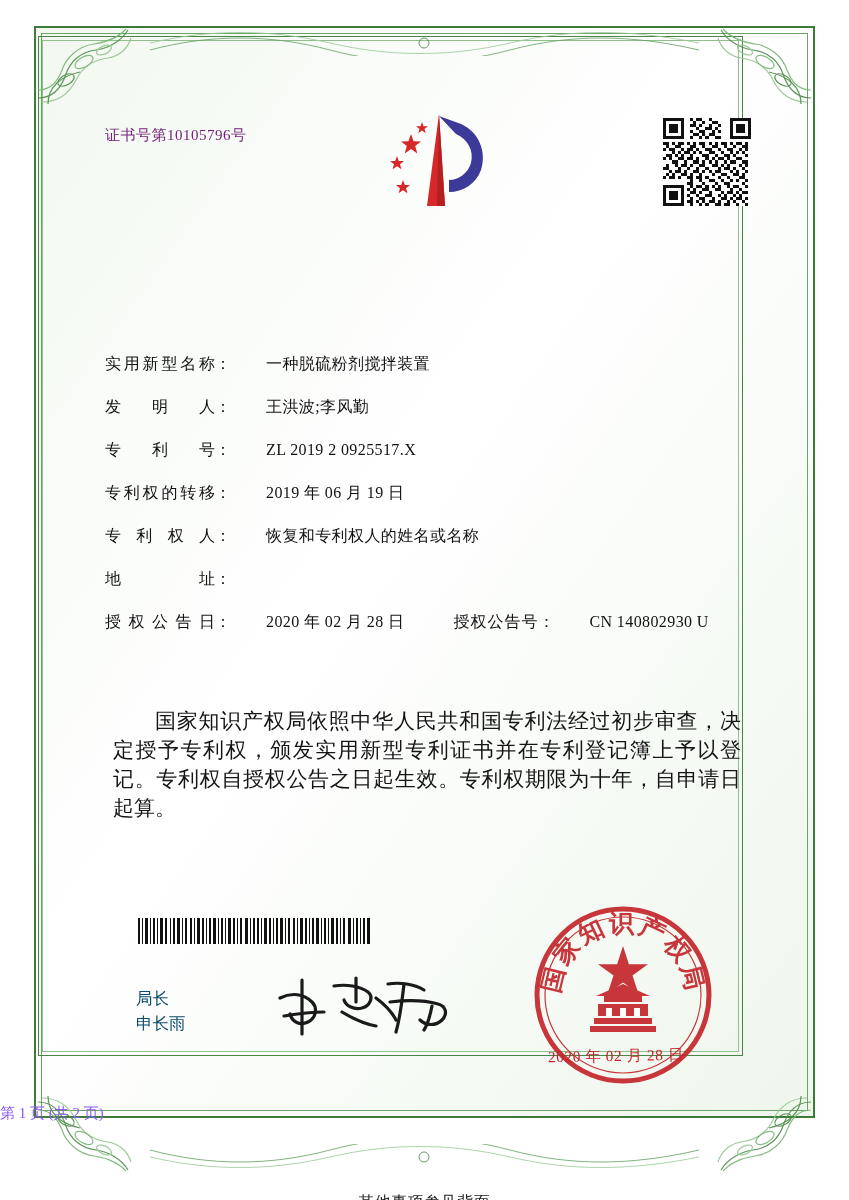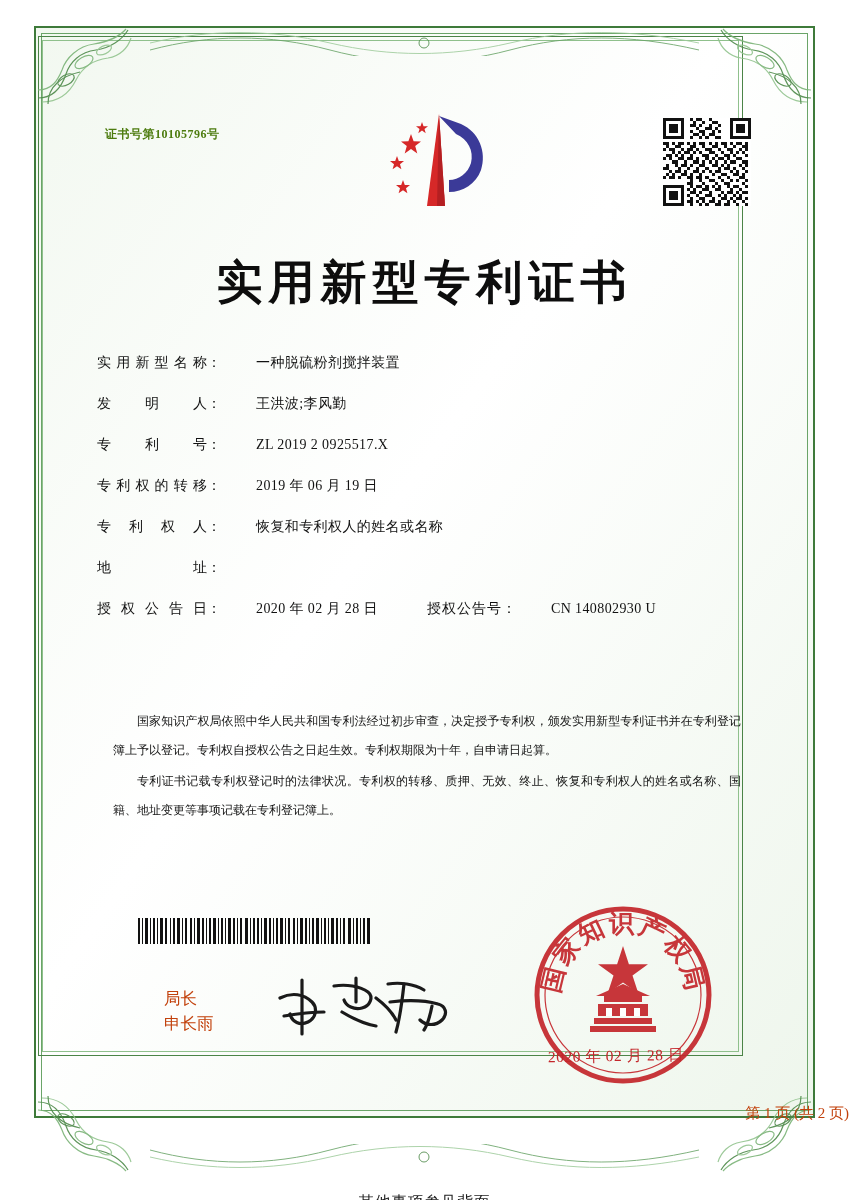--- a/index.html
+++ b/index.html
@@ -84,25 +84,24 @@
     opacity: .85;
   }
   .edge-top { top: 30px; }
   .edge-bottom { bottom: 30px; transform: scaleY(-1); }
 
   
   .cert-no {
     position: absolute;
     left: 105px;
     top: 126px;
-    font-size: 12px;
+    font-size: 15px;
     letter-spacing: .5px;
-    color: #4d7c0f;
+    color: #701a75;
     white-space: nowrap;
-    font-weight: bold;
   }
   .logo {
     position: absolute;
     left: 375px;
     top: 110px;
     width: 132px;
     height: 108px;
   }
   .qr {
     position: absolute;
@@ -122,24 +121,24 @@
     font-family: "DejaVu Serif", "Liberation Serif", serif;
     font-size: 46px;
     font-weight: 700;
     letter-spacing: 6px;
     color: #0d0d0d;
   }
 
   
   .fields {
     position: absolute;
-    left: 97px;
+    left: 105px;
     top: 356px;
     width: 640px;
-    font-size: 14px;
+    font-size: 16px;
     line-height: 1;
     color: #121212;
     font-family: Liberation Serif, serif;
   }
   .field-row {
     display: flex;
     align-items: baseline;
     margin-bottom: 27px;
     white-space: nowrap;
   }
@@ -156,21 +155,21 @@
     margin-left: 49px;
     letter-spacing: 1px;
   }
 
   
   .body-text {
     position: absolute;
     left: 113px;
     top: 707px;
     width: 628px;
-    font-size: 12px;
+    font-size: 21px;
     line-height: 29px;
     color: #141414;
     text-align: justify;
   }
   .body-text p {
     margin: 0 0 2px 0;
     text-indent: 2em;
   }
 
   
@@ -182,22 +181,21 @@
     height: 26px;
   }
 
   
   .sig-block {
     position: absolute;
     left: 136px;
     top: 986px;
     font-size: 16.5px;
     line-height: 25px;
-    color: #c2410c;
-    margin-left: 28px;
+    color: #0c4a6e;
   }
   .sig-script {
     position: absolute;
     left: 272px;
     top: 968px;
     width: 200px;
     height: 76px;
   }
 
   
@@ -217,23 +215,23 @@
     letter-spacing: .5px;
     transform: rotate(-1deg);
     white-space: nowrap;
   }
 
   
   .page-num {
     position: absolute;
     left: 0; right: 0;
     top: 1104px;
-    text-align: right;
+    text-align: left;
     font-size: 15px;
-    color: #c2410c;
+    color: #8b5cf6;
   }
   .back-note {
     position: absolute;
     left: 0; right: 0;
     top: 1156px;
     text-align: center;
     font-size: 15.5px;
     color: #1a1a1a;
     letter-spacing: 1px;
     margin-top: 36px;
@@ -532,21 +530,20 @@
       <rect x="9" y="28" width="1" height="1"></rect>
         <rect x="12" y="28" width="1" height="1"></rect>
         <rect x="14" y="28" width="1" height="1"></rect>
         <rect x="17" y="28" width="2" height="1"></rect>
       <rect x="20" y="28" width="2" height="1"></rect>
         <rect x="24" y="28" width="1" height="1"></rect>
         <rect x="27" y="28" width="1" height="1"></rect>
     </g>
   </svg>
 
-  <div class="title">实用新型专利证书</div>
 
   <div class="fields">
 
     <div class="field-row">
       <span class="field-label">实用新型名称</span>
       <span class="field-colon">：</span>
       <span class="field-value">一种脱硫粉剂搅拌装置</span>
     </div>
 
     <div class="field-row">
@@ -583,21 +580,20 @@
       <span class="field-colon">：</span>
       <span class="field-value">2020 年 02 月 28 日</span>
       <span class="second-label">授权公告号</span>
       <span class="field-colon">：</span>
       <span class="field-value">CN 140802930 U</span>
     </div>
   </div>
 
   <div class="body-text">
     <p>国家知识产权局依照中华人民共和国专利法经过初步审查，决定授予专利权，颁发实用新型专利证书并在专利登记簿上予以登记。专利权自授权公告之日起生效。专利权期限为十年，自申请日起算。</p>
-    <p>专利证书记载专利权登记时的法律状况。专利权的转移、质押、无效、终止、恢复和专利权人的姓名或名称、国籍、地址变更等事项记载在专利登记簿上。</p>
   </div>
 
   <svg class="barcode" viewBox="0 0 232 26" preserveAspectRatio="none" shape-rendering="crispEdges">
     <rect width="232" height="26" fill="#ffffff" fill-opacity="0"></rect>
     <g fill="#111111">
       <rect x="0" y="0" width="2" height="26"></rect>
         <rect x="4" y="0" width="1" height="26"></rect>
       <rect x="7" y="0" width="3" height="26"></rect>
         <rect x="12" y="0" width="1" height="26"></rect>
       <rect x="15" y="0" width="2" height="26"></rect>

